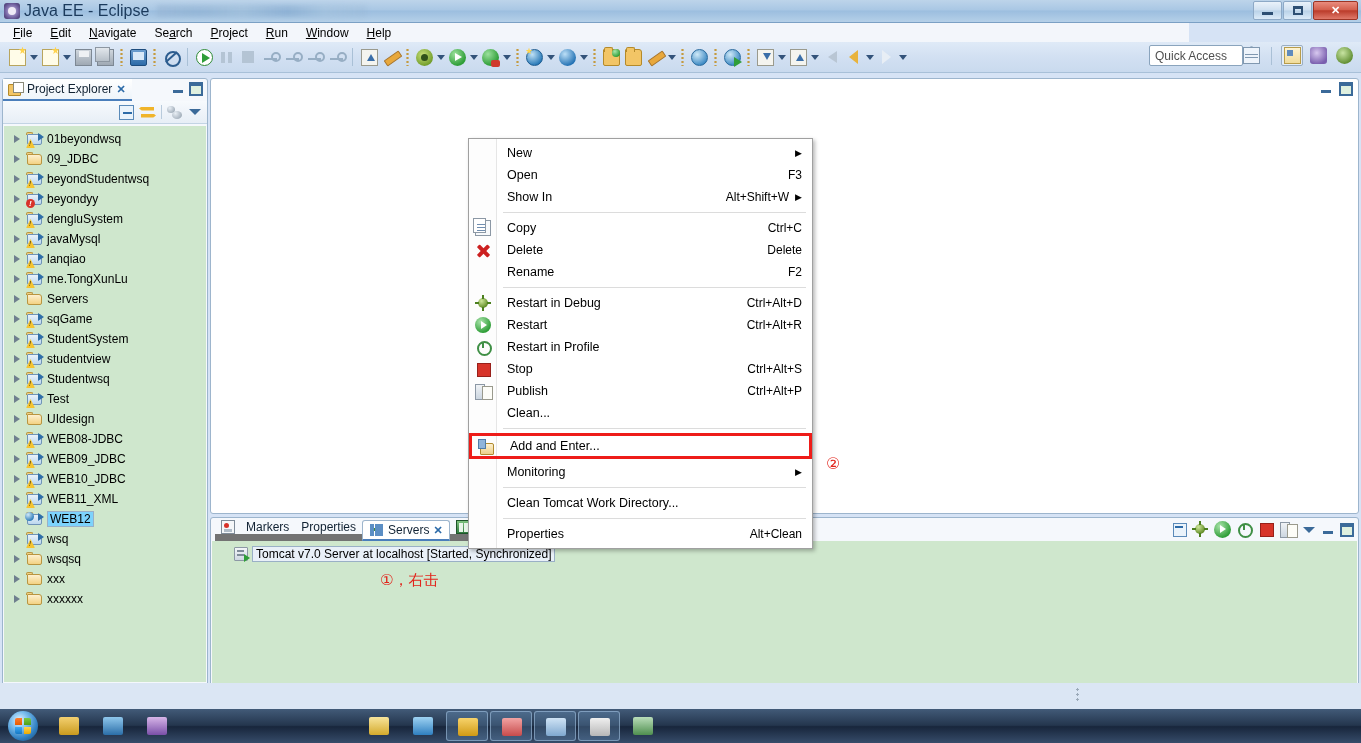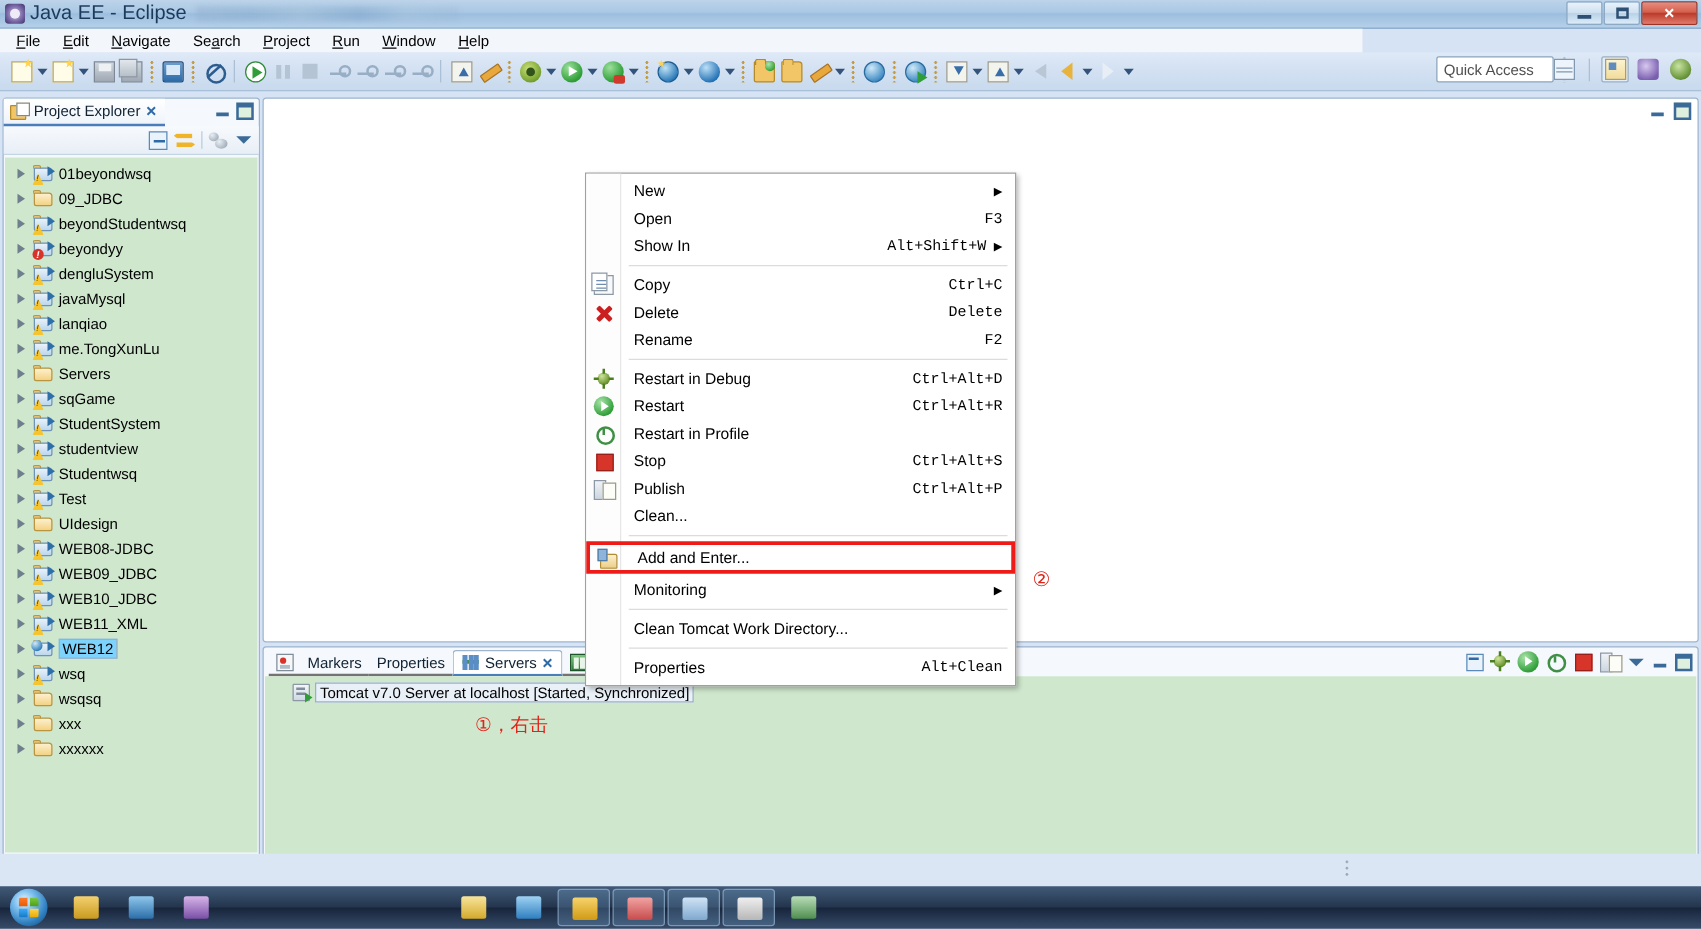--- a/index.html
+++ b/index.html
@@ -48,21 +48,21 @@
   #wincontrols .wbtn.close {
     width: 45px;
     background: linear-gradient(to bottom, #e98c7e 0%, #d4604e 45%, #bb3c2b 52%, #e0796a 100%);
     border-color: #9c3425; color: #fff; font-weight: bold;
   }
   .minglyph { display:block; width:11px; height:3px; background:#2d4f73; margin-top:5px; }
   .maxglyph { display:block; width:10px; height:9px; border:2px solid #2d4f73; border-top-width:3px; }
 
   
   #menubar {
-    position: absolute; left: 0; top: 23px; width: 1090px; height: 19px;
+    position: absolute; left: 0; top: 23px; width: 1189px; height: 19px;
     background: #f3f6fb; display: flex; align-items: center; padding-left: 4px;
   }
   #menubar .mi {
     padding: 2px 9px; font-size: 12px; color: #000; cursor: default;
   }
   #menubar .mi u { text-decoration: underline; }
 
   
   #toolbar {
     position: absolute; left: 0; top: 42px; width: 1361px; height: 31px;
@@ -293,21 +293,21 @@
   
   #servers {
     position:absolute; left:210px; top:517px; right:2px; height:191px;
     background:#f5f8fc; border:1px solid #9db5cd; border-radius:3px 3px 0 0;
   }
   #servers-tabrow { height:23px; display:flex; align-items:flex-end; padding-left:4px; position:relative; }
   .stab {
     height:21px; display:flex; align-items:center; gap:4px; padding:0 6px;
     font-size:12px; color:#123;
   }
-  .stab.inactive { background:transparent; border-bottom:2px solid #737373;gap:11px; }
+  .stab.inactive { background:transparent; border-bottom:7px solid #737373;gap:11px; }
   .stab.active {
     background:#ffffff; border:1px solid #9db5cd; border-bottom:2px solid #4a7ebb;
     border-radius:3px 3px 0 0;
   }
   .ico-markers { width:14px;height:14px;background:#f5f7f9;border:1px solid #7f8c99;position:relative;flex:none;}
   .ico-markers::after{content:"";position:absolute;left:2px;top:2px;width:5px;height:5px;border-radius:50%;background:#d8332a;}
   .ico-markers::before{content:"";position:absolute;left:2px;top:8px;width:8px;height:3px;background:#b0bcc8;}
   .ico-servers { width:15px;height:14px;position:relative;flex:none;}
   .ico-servers::before{content:"";position:absolute;left:1px;top:5px;width:13px;height:3px;background:#3f8b3f;}
   .ico-servers::after{content:"";position:absolute;left:1px;top:1px;width:4px;height:12px;
@@ -357,21 +357,21 @@
     position:absolute; left:0; top:0; bottom:0; width:28px; background:#fdfdfd;
     border-right:1px solid #e6e6e6;
   }
   .mrow {
     position:relative; height:22px; display:flex; align-items:center;
     padding-left:38px; padding-right:10px; font-size:12.5px; color:#000;
   }
   .mrow .micon {
     position:absolute; left:6px; top:3px; width:16px; height:16px;
   }
-  .mrow .shortcut { margin-left:auto; font-size:12px; color:#000;font-family:Liberation Mono, monospace; }
+  .mrow .shortcut { margin-left:auto; font-size:12px; color:#000; }
   .mrow .submark { margin-left:6px; font-size:9px; color:#000; }
   .mrow.disabled, .mrow.disabled .shortcut { color:#9a9a9a; }
   .msep { height:1px; background:#dcdcdc; margin:4px 6px 4px 34px; }
   #hl-wrap {
     position:relative; border:3px solid #ee1c19; margin:2px 0;
   }
   #hl-wrap .mrow { height:20px; }
 
   
   .mi-copy { background:#f7f9fb;border:1px solid #8c98a5;position:relative; }

